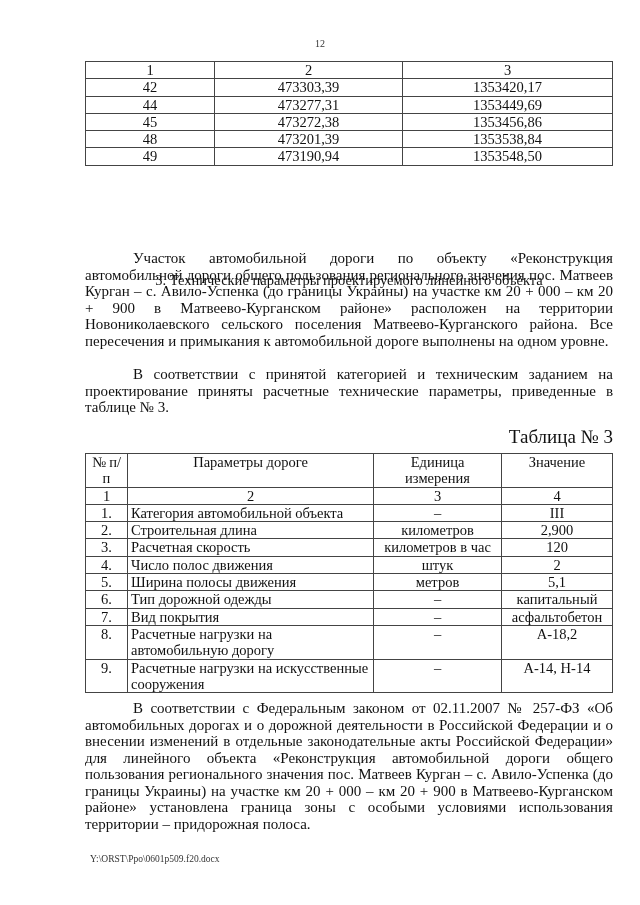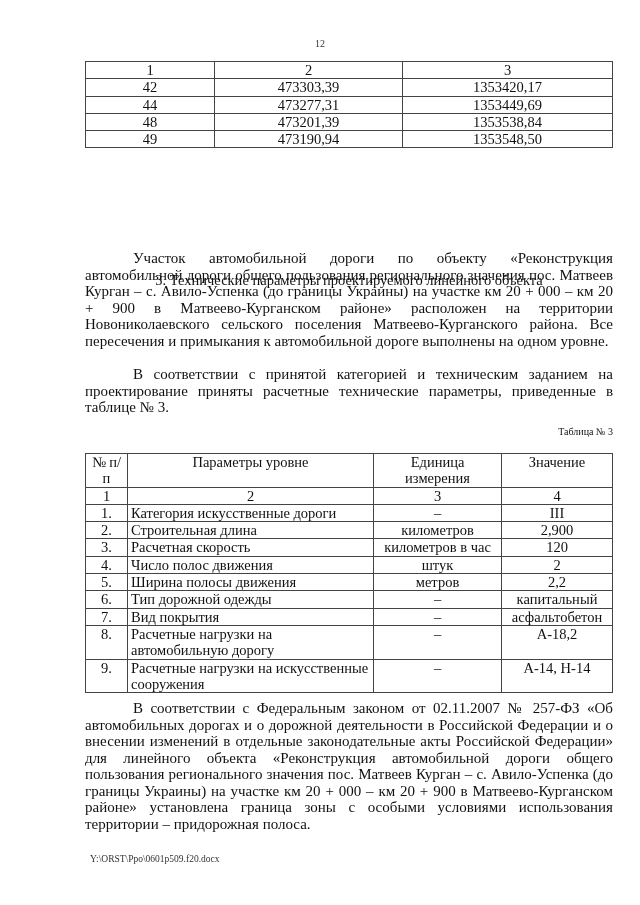--- a/index.html
+++ b/index.html
@@ -31,21 +31,21 @@
       margin-top: 44px;
     }
     .para {
       position: absolute; left: 85px; width: 528px; font-size: 15px; line-height: 16.5px;
       text-align: justify; text-indent: 48px; margin: 0;
     }
     #para1 { top: 250px; }
     #para2 { top: 366px; }
     #para3 { top: 700px; }
     .table-caption {
-      position: absolute; top: 426px; right: 27px; font-size: 10px;
+      position: absolute; top: 426px; right: 27px; font-size: 19px;
     }
     .footer {
       position: absolute; top: 854px; left: 90px; font-size: 9.5px; color: #333;
     }
   </style>
 </head>
 <body>
 
 <div class="page-number">12</div>
 
@@ -65,20 +65,25 @@
       <td>42</td>
       <td>473303,39</td>
       <td>1353420,17</td>
     </tr>
     <tr>
       <td>44</td>
       <td>473277,31</td>
       <td>1353449,69</td>
     </tr>
     <tr>
+      <td>45</td>
+      <td>473272,38</td>
+      <td>1353456,86</td>
+    </tr>
+    <tr>
       <td>48</td>
       <td>473201,39</td>
       <td>1353538,84</td>
     </tr>
     <tr>
       <td>49</td>
       <td>473190,94</td>
       <td>1353548,50</td>
     </tr>
   </tbody>
@@ -94,33 +99,33 @@
 <table id="params-table">
   <colgroup>
       <col class="c1">
       <col class="c2">
       <col class="c3">
       <col class="c4">
     </colgroup>
   <tbody>
     <tr>
       <td class="center" style="height:32px">№ п/п</td>
-      <td class="center">Параметры уровне</td>
+      <td class="center">Параметры дороге</td>
       <td class="center">Единица измерения</td>
       <td class="center">Значение</td>
     </tr>
     <tr>
       <td class="center">1</td>
       <td class="center">2</td>
       <td class="center">3</td>
       <td class="center">4</td>
     </tr>
     <tr>
       <td class="center">1.</td>
-      <td class="left">Категория искусственные дороги</td>
+      <td class="left">Категория автомобильной объекта</td>
       <td class="center">–</td>
       <td class="center">III</td>
     </tr>
     <tr>
       <td class="center">2.</td>
       <td class="left">Строительная длина</td>
       <td class="center">километров</td>
       <td class="center">2,900</td>
     </tr>
     <tr>
@@ -132,21 +137,21 @@
     <tr>
       <td class="center">4.</td>
       <td class="left">Число полос движения</td>
       <td class="center">штук</td>
       <td class="center">2</td>
     </tr>
     <tr>
       <td class="center">5.</td>
       <td class="left">Ширина полосы движения</td>
       <td class="center">метров</td>
-      <td class="center">2,2</td>
+      <td class="center">5,1</td>
     </tr>
     <tr>
       <td class="center">6.</td>
       <td class="left">Тип дорожной одежды</td>
       <td class="center">–</td>
       <td class="center">капитальный</td>
     </tr>
     <tr>
       <td class="center">7.</td>
       <td class="left">Вид покрытия</td>

